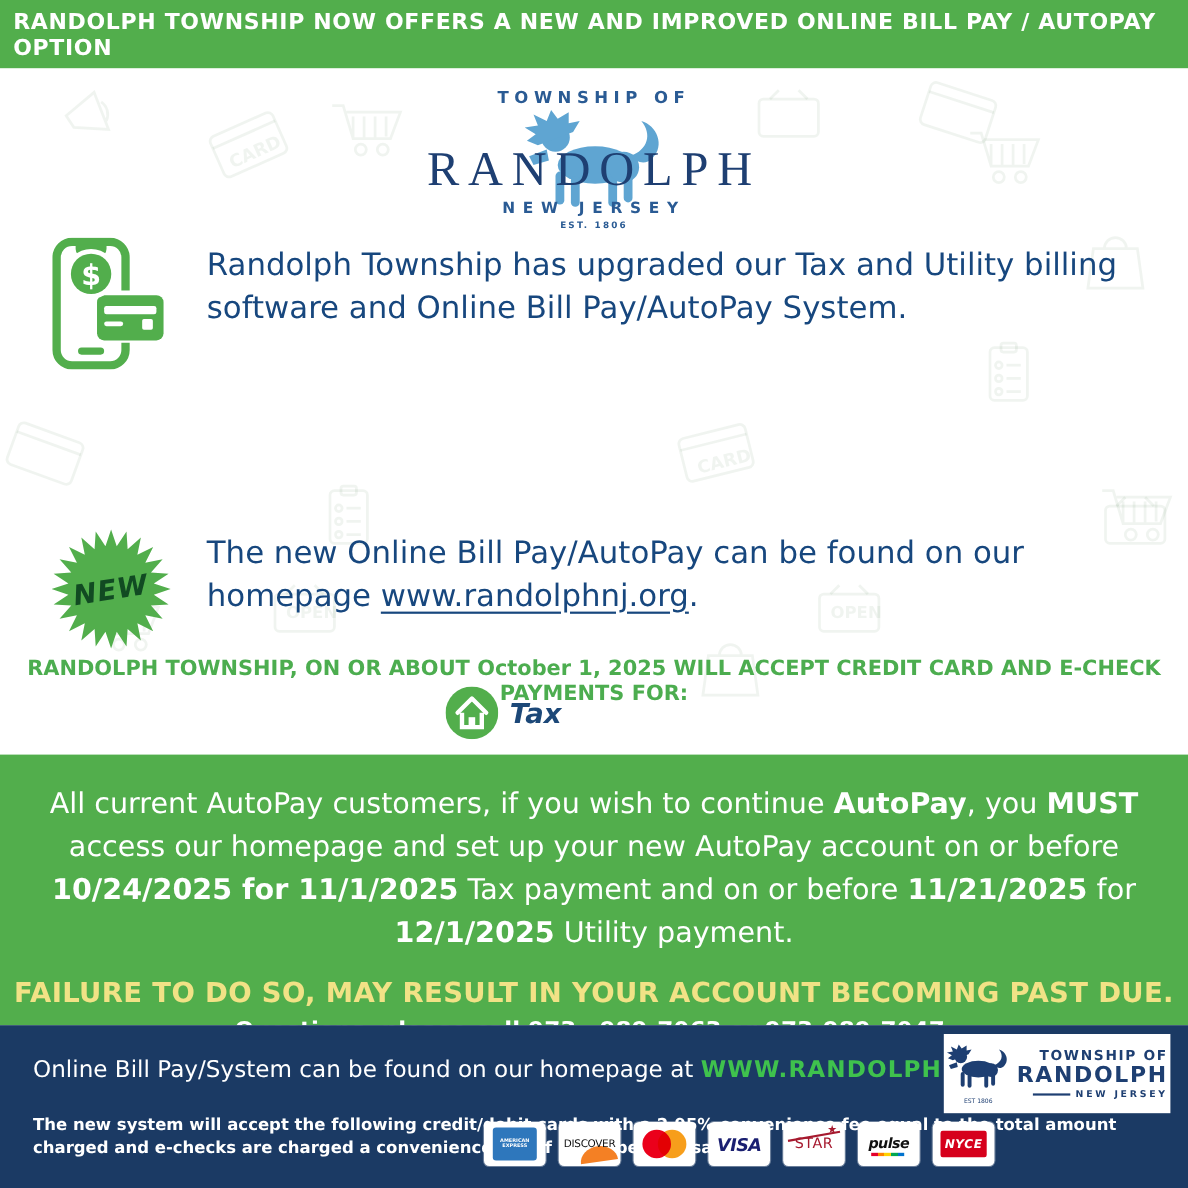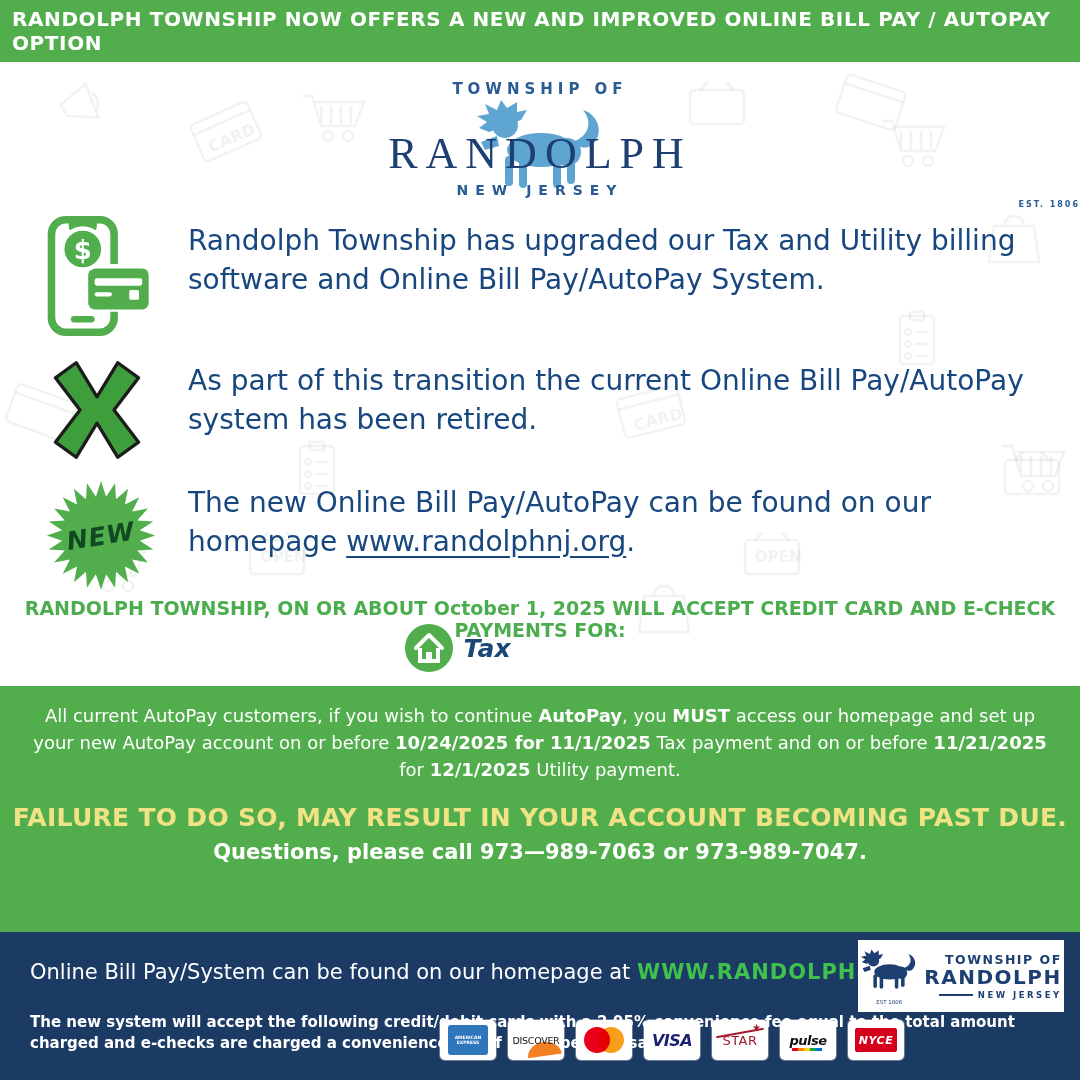--- a/index.html
+++ b/index.html
@@ -18,21 +18,21 @@
   .doodle-txt { fill:#6e8f70; fill-opacity:.10; font-weight:700; }
 
   
   .logo-block { position:absolute; top:80px; left:0; width:1080px; height:135px; text-align:center; }
   .logo-township-of { font-size:15px; letter-spacing:5px; font-weight:600; color:#2a5b94; }
   .logo-lion { position:absolute; top:18px; left:455px; }
   .logo-name { position:absolute; top:48px; left:0; width:1080px; text-align:center;
     font-family:"Liberation Serif", serif; font-size:44px; letter-spacing:8px; color:#1e3f72; }
   .logo-state { position:absolute; top:102px; left:0; width:1080px; text-align:center;
     font-size:14px; letter-spacing:7px; font-weight:700; color:#2a5b94; }
-  .logo-est { position:absolute; top:120px; left:0; width:1080px; text-align:right;
+  .logo-est { position:absolute; top:120px; left:0; width:1080px; text-align:center;
     font-size:8px; letter-spacing:2px; font-weight:700; color:#2a5b94; }
 
   
   .bullet-row { position:absolute; left:45px; width:995px; display:flex; align-items:flex-start; }
   .bullet-row .icon-cell { width:115px; min-width:115px; }
   .bullet-row .text-cell { margin-left:28px; font-size:28px; line-height:1.38; color:#17477e; padding-top:6px; }
   .row-1 { top:216px; }
   .row-2 { top:356px; }
   .row-3 { top:478px; }
   .link-underline { color:#17477e; text-decoration:underline; text-underline-offset:5px; cursor:pointer; }
@@ -41,21 +41,21 @@
   .accept-line { position:absolute; top:597px; left:0; width:1080px; text-align:center;
     font-size:19px; font-weight:700; color:#4cad4f; }
   .pay-types { position:absolute; top:624px; left:0; width:916px; display:flex;
     justify-content:center; gap:150px; }
   .pay-type { display:flex; align-items:center; gap:10px; }
   .pay-type .pt-label { font-size:25px; font-weight:700; font-style:italic; color:#1c4878; }
 
   
   .green-section { position:absolute; top:686px; left:0; width:1080px; height:246px;
     background:#52ae4c; color:#fff; text-align:center; }
-  .autopay-paragraph { margin:16px auto 0; max-width:1030px; font-size:18px; line-height:1.5; }
+  .autopay-paragraph { margin:26px auto 0; max-width:1030px; font-size:26px; line-height:1.5; }
   .warning-line { margin-top:20px; font-size:25px; font-weight:700; color:#f1e286; letter-spacing:.3px; }
   .questions-line { margin-top:8px; font-size:21px; font-weight:700; color:#fff; }
 
   
   .footer { position:absolute; top:932px; left:0; width:1080px; height:148px; background:#1b3a64; }
   .footer-line1 { position:absolute; top:28px; left:30px; font-size:21px; color:#fff; }
   .footer-url { color:#3fc24d; font-weight:700; letter-spacing:1px; cursor:pointer; }
   .footer-logo-box { position:absolute; top:8px; right:16px; width:206px; height:72px; background:#fff;
     display:flex; align-items:center; justify-content:center; gap:6px; padding:4px; }
   .flb-text { text-align:right; }
@@ -194,28 +194,20 @@
         <rect x="46" y="70" width="16" height="4" rx="2" fill="#fff"></rect>
         <rect x="78" y="68" width="9" height="9" rx="1.5" fill="#fff"></rect>
         <circle cx="35" cy="30" r="21" fill="#fff"></circle>
         <circle cx="35" cy="30" r="17" fill="#52ae4c"></circle>
         <text x="35" y="39" text-anchor="middle" font-size="24" font-weight="bold" fill="#fff">$</text>
       </svg>
     </div>
     <div class="text-cell">Randolph Township has upgraded our Tax and Utility billing software and Online Bill Pay/AutoPay System.</div>
   </div>
 
-  <div class="bullet-row row-2">
-    <div class="icon-cell">
-      <svg width="104" height="108" viewBox="0 0 110 112">
-        <path d="M55,42 L77,6 l22,16 -26,34 26,34 -22,16 -22,-36 -22,36 -22,-16 26,-34 -26,-34 22,-16 z" fill="#3f9e3c" stroke="#1c1c1c" stroke-width="3.5" stroke-linejoin="round"></path>
-      </svg>
-    </div>
-    <div class="text-cell">As part of this transition the current Online Bill Pay/AutoPay system has been retired.</div>
-  </div>
 
   <div class="bullet-row row-3">
     <div class="icon-cell">
       <svg width="112" height="115" viewBox="0 0 120 120">
         <polygon id="burst-poly" fill="#52ae4c" points="60.0,2.0 65.5,18.4 75.0,4.0 76.1,21.2 89.0,9.8 85.6,26.7 101.0,19.0 93.3,34.4 110.2,31.0 98.8,43.9 116.0,45.0 101.6,54.5 118.0,60.0 101.6,65.5 116.0,75.0 98.8,76.1 110.2,89.0 93.3,85.6 101.0,101.0 85.6,93.3 89.0,110.2 76.1,98.8 75.0,116.0 65.5,101.6 60.0,118.0 54.5,101.6 45.0,116.0 43.9,98.8 31.0,110.2 34.4,93.3 19.0,101.0 26.7,85.6 9.8,89.0 21.2,76.1 4.0,75.0 18.4,65.5 2.0,60.0 18.4,54.5 4.0,45.0 21.2,43.9 9.8,31.0 26.7,34.4 19.0,19.0 34.4,26.7 31.0,9.8 43.9,21.2 45.0,4.0 54.5,18.4"></polygon>
         <text x="60" y="70" text-anchor="middle" font-size="27" font-weight="bold" font-style="italic" fill="#114a22" transform="rotate(-9 60 62)" letter-spacing="1">NEW</text>
       </svg>
     </div>
     <div class="text-cell"><span>The new Online Bill Pay/AutoPay can be found on our homepage </span><span class="link-underline">www.randolphnj.org</span><span>.</span></div>
   </div>

